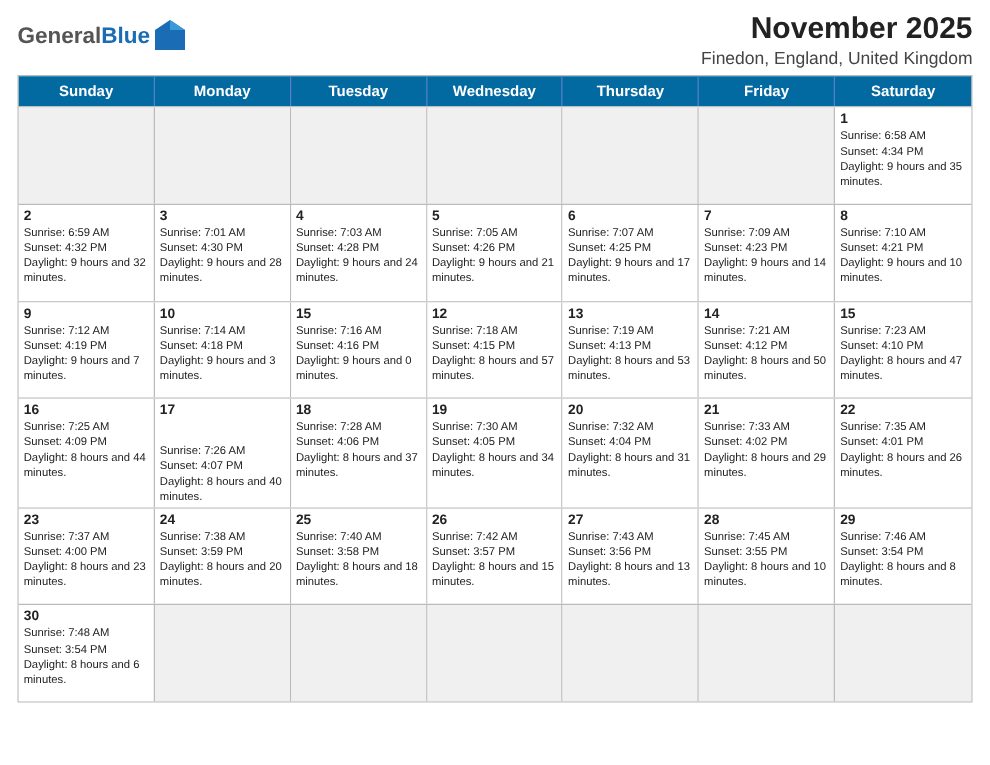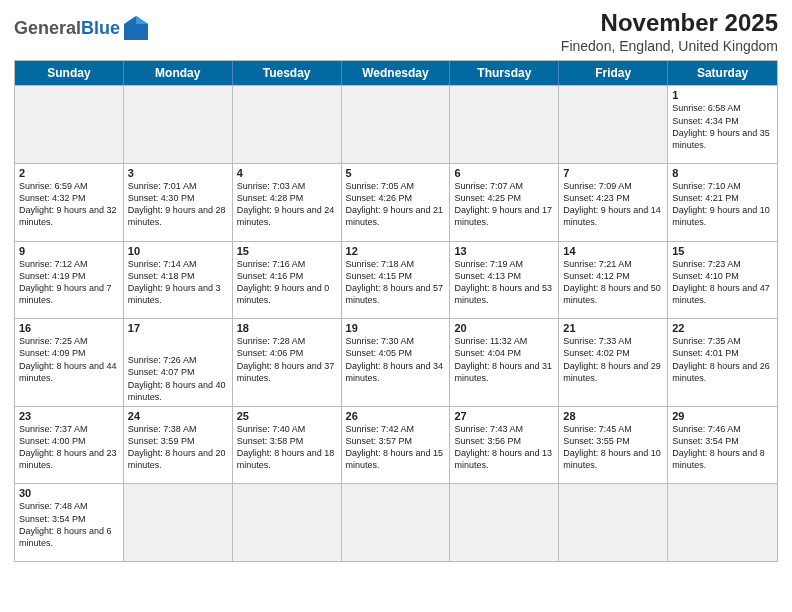--- a/index.html
+++ b/index.html
@@ -263,21 +263,21 @@
 Daylight: 8 hours and 37 minutes.</div>
           </div>
           <div class="cal-cell">
             <span class="day-num">19</span>
             <div class="day-info" style="white-space: pre-line;">Sunrise: 7:30 AM
 Sunset: 4:05 PM
 Daylight: 8 hours and 34 minutes.</div>
           </div>
           <div class="cal-cell">
             <span class="day-num">20</span>
-            <div class="day-info" style="white-space: pre-line;">Sunrise: 11:32 AM
+            <div class="day-info" style="white-space: pre-line;">Sunrise: 7:32 AM
 Sunset: 4:04 PM
 Daylight: 8 hours and 31 minutes.</div>
           </div>
           <div class="cal-cell">
             <span class="day-num">21</span>
             <div class="day-info" style="white-space: pre-line;">Sunrise: 7:33 AM
 Sunset: 4:02 PM
 Daylight: 8 hours and 29 minutes.</div>
           </div>
           <div class="cal-cell">

